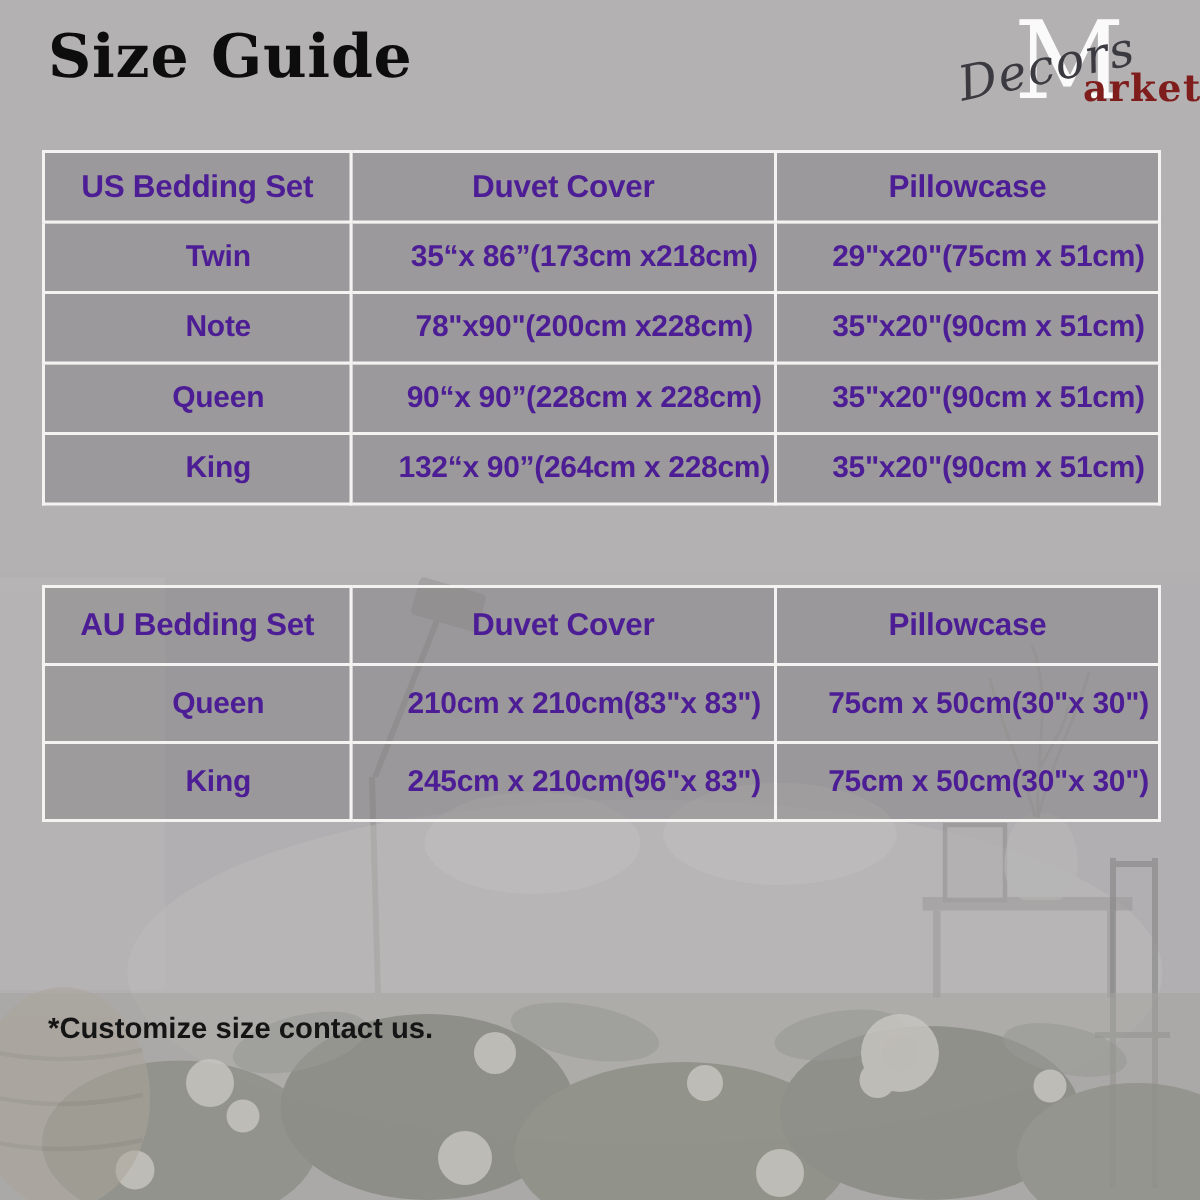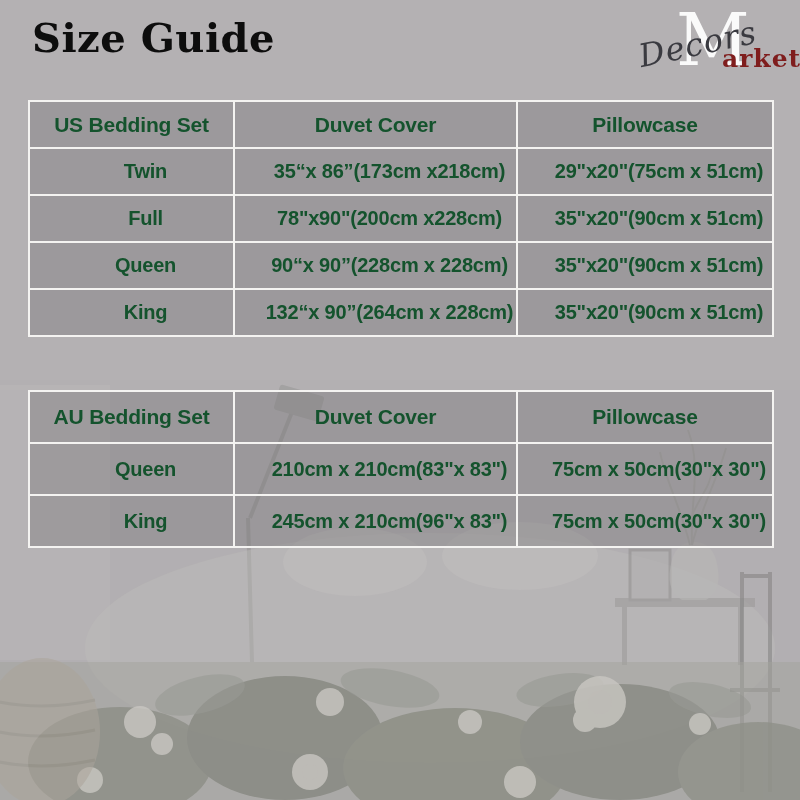--- a/index.html
+++ b/index.html
@@ -36,21 +36,21 @@
   
   table.size{
     position:absolute;left:28px;width:744px;
     border-collapse:collapse;table-layout:fixed;
   }
   #us-table{top:100px;}
   #au-table{top:390px;}
   table.size th,table.size td{
     border:2px solid #f4f3f1;
     background:rgba(118,115,118,0.38);
-    color:#14532d;text-align:center;vertical-align:middle;padding:0;
+    color:#4c1d95;text-align:center;vertical-align:middle;padding:0;
     letter-spacing:-0.2px;white-space:nowrap;overflow:hidden;
   }
   table.size th{font-size:21px;font-weight:700;}
   table.size td{font-size:20px;font-weight:700;padding-left:28px;}
   #us-table th,#us-table td{height:45px;}
   #au-table th,#au-table td{height:50px;}
 
   
   .notes{
     position:absolute;left:32px;top:676px;width:745px;
@@ -165,21 +165,21 @@
         <th>Pillowcase</th>
       </tr>
     </thead>
     <tbody>
       <tr>
         <td>Twin</td>
         <td>35“x 86”(173cm x218cm)</td>
         <td>29"x20"(75cm x 51cm)</td>
       </tr>
       <tr>
-        <td>Full</td>
+        <td>Note</td>
         <td>78"x90"(200cm x228cm)</td>
         <td>35"x20"(90cm x 51cm)</td>
       </tr>
       <tr>
         <td>Queen</td>
         <td>90“x 90”(228cm x 228cm)</td>
         <td>35"x20"(90cm x 51cm)</td>
       </tr>
       <tr>
         <td>King</td>
@@ -210,15 +210,16 @@
       </tr>
       <tr>
         <td>King</td>
         <td>245cm x 210cm(96"x 83")</td>
         <td>75cm x 50cm(30"x 30")</td>
       </tr>
     </tbody>
   </table>
 
   <div class="notes">
+    <p>*Customize size contact us.</p>
   </div>
 
 </div>
 
 </body></html>

